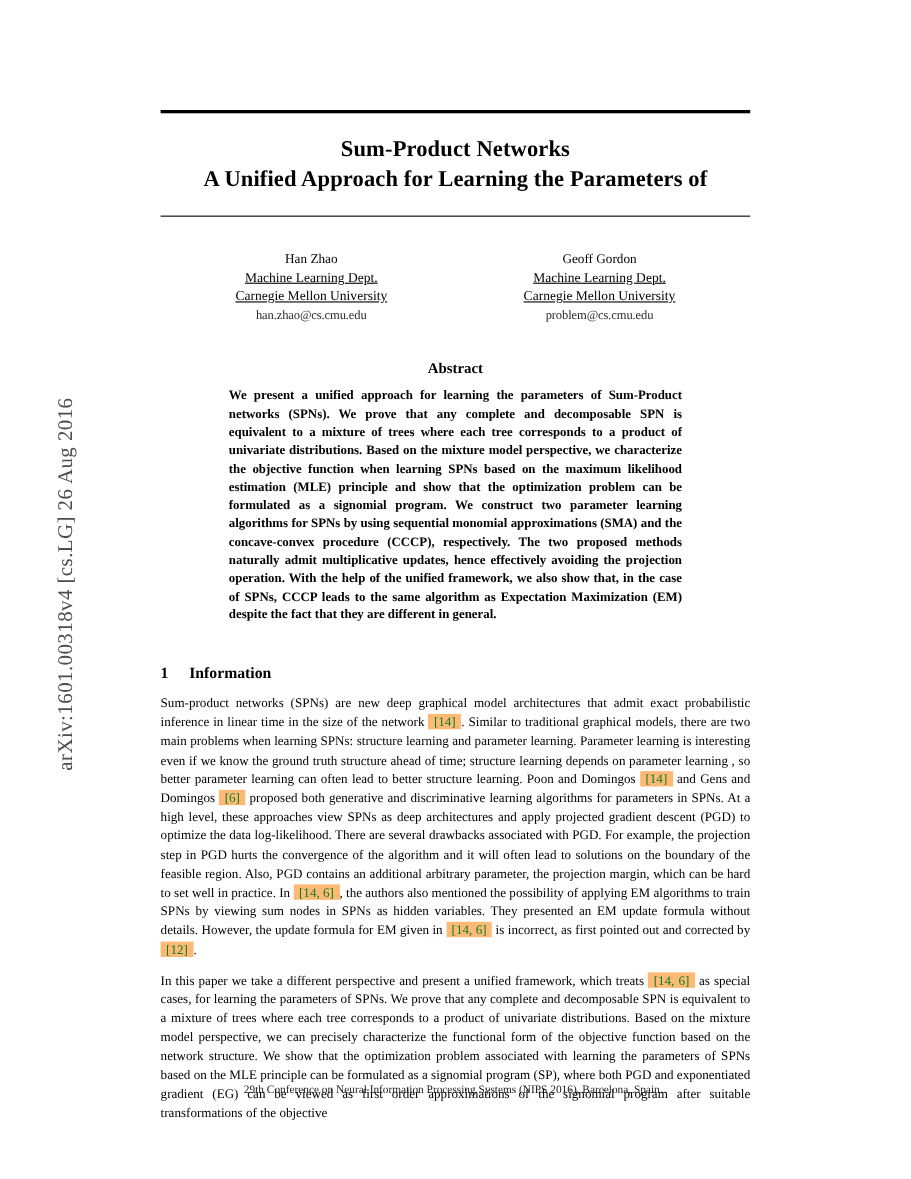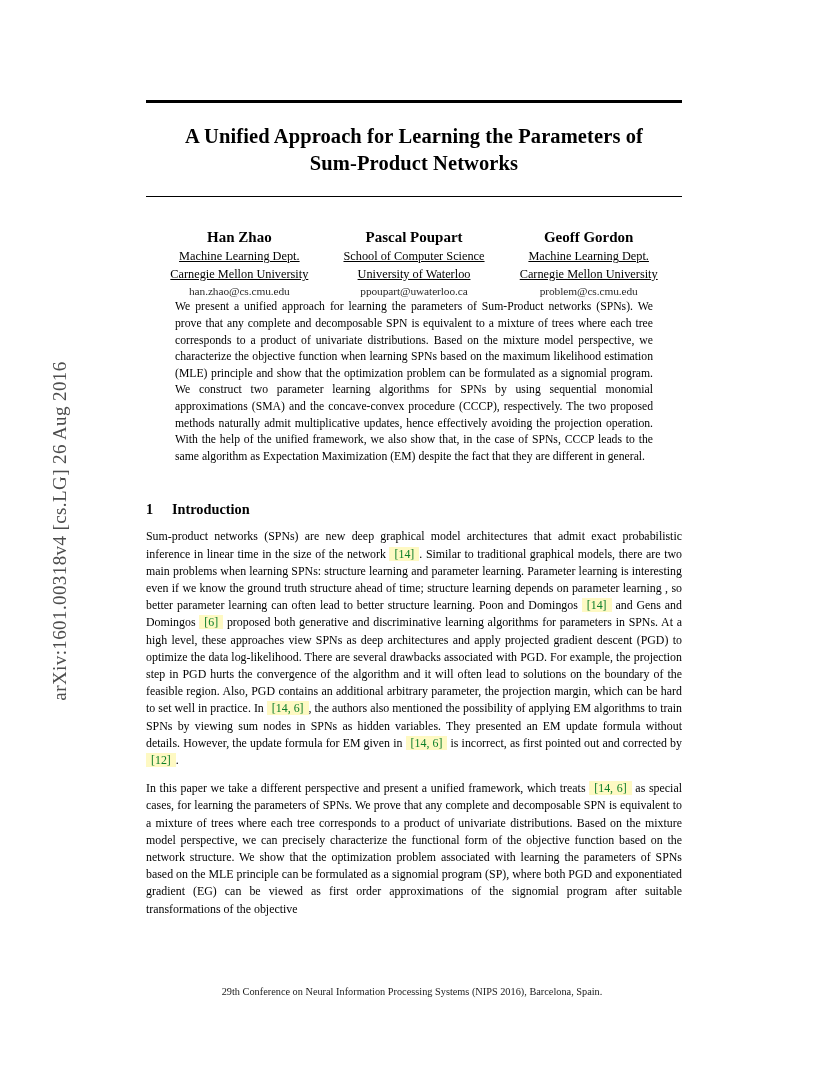--- a/index.html
+++ b/index.html
@@ -67,46 +67,47 @@
     justify-content: space-between;
     margin-top: 30px;
     padding: 0 6px;
   }
   .author {
     flex: 1 1 0;
     text-align: center;
     line-height: 1.42;
   }
   .author .name {
-    font-weight: bold;
-    font-size: 15px;
+    font-weight: normal;
+    font-size: 12px;
   }
   .author .aff {
     font-size: 12.3px;
     text-decoration: underline;
   }
   .author .email {
     font-family: Liberation Serif, serif;
     font-size: 11.4px;
     color: #2a2a2a;
     letter-spacing: -0.1px;
   }
 
   .abstract-head {
     text-align: center;
     font-weight: bold;
     font-size: 13.5px;
     margin: 32px 0 9px 0;
   }
   .abstract-body {
-    margin: 0 29px;
+    margin: 0 62px;
     font-size: 11.7px;
     line-height: 1.42;
     text-align: justify;
     text-justify: inter-word;
+    font-weight: bold;
   }
 
   .section-head {
     font-size: 14.3px;
     font-weight: bold;
     margin: 36px 0 10px 0;
   }
   .section-head .num {
     display: inline-block;
     width: 26px;
@@ -115,21 +116,21 @@
   p.body {
     font-size: 11.9px;
     line-height: 1.445;
     text-align: justify;
     text-justify: inter-word;
     margin: 0 0 11px 0;
   }
 
   .cite {
     color: #0a7d28;
-    background: #fef9c3;
+    background: #fdba74;
     padding: 0 5px;
   }
 
   .footnote {
     position: absolute;
     left: 142px;
     top: 986px;
     width: 540px;
     font-size: 10.3px;
     color: #1a1a1a;
@@ -141,51 +142,46 @@
 
 <div class="page">
 
   <div class="arxiv-stamp">arXiv:1601.00318v4  [cs.LG]  26 Aug 2016</div>
 
   <div class="content">
 
     <div class="rule-top"></div>
 
     <div class="title">
+      <div>Sum-Product Networks</div>
       <div>A Unified Approach for Learning the Parameters of</div>
-      <div>Sum-Product Networks</div>
     </div>
 
     <div class="rule-mid"></div>
 
     <div class="authors">
       <div class="author">
         <div class="name">Han Zhao</div>
         <div class="aff">Machine Learning Dept.</div>
         <div class="aff">Carnegie Mellon University</div>
         <div class="email">han.zhao@cs.cmu.edu</div>
       </div>
       <div class="author">
-        <div class="name">Pascal Poupart</div>
-        <div class="aff">School of Computer Science</div>
-        <div class="aff">University of Waterloo</div>
-        <div class="email">ppoupart@uwaterloo.ca</div>
-      </div>
-      <div class="author">
         <div class="name">Geoff Gordon</div>
         <div class="aff">Machine Learning Dept.</div>
         <div class="aff">Carnegie Mellon University</div>
         <div class="email">problem@cs.cmu.edu</div>
       </div>
     </div>
 
+    <div class="abstract-head">Abstract</div>
     <div class="abstract-body">We present a unified approach for learning the parameters of Sum-Product networks (SPNs). We prove that any complete and decomposable SPN is equivalent to a mixture of trees where each tree corresponds to a product of univariate distributions. Based on the mixture model perspective, we characterize the objective function when learning SPNs based on the maximum likelihood estimation (MLE) principle and show that the optimization problem can be formulated as a signomial program. We construct two parameter learning algorithms for SPNs by using sequential monomial approximations (SMA) and the concave-convex procedure (CCCP), respectively. The two proposed methods naturally admit multiplicative updates, hence effectively avoiding the projection operation. With the help of the unified framework, we also show that, in the case of SPNs, CCCP leads to the same algorithm as Expectation Maximization (EM) despite the fact that they are different in general.</div>
 
     <div class="section-head">
-      <span class="num">1</span><span>Introduction</span>
+      <span class="num">1</span><span>Information</span>
     </div>
 
     <p class="body">Sum-product networks (SPNs) are new deep graphical model architectures that admit exact probabilistic inference in linear time in the size of the network <span class="cite">[14]</span>. Similar to traditional graphical models, there are two main problems when learning SPNs: structure learning and parameter learning. Parameter learning is interesting even if we know the ground truth structure ahead of time; structure learning depends on parameter learning , so better parameter learning can often lead to better structure learning. Poon and Domingos <span class="cite">[14]</span> and Gens and Domingos <span class="cite">[6]</span> proposed both generative and discriminative learning algorithms for parameters in SPNs. At a high level, these approaches view SPNs as deep architectures and apply projected gradient descent (PGD) to optimize the data log-likelihood. There are several drawbacks associated with PGD. For example, the projection step in PGD hurts the convergence of the algorithm and it will often lead to solutions on the boundary of the feasible region. Also, PGD contains an additional arbitrary parameter, the projection margin, which can be hard to set well in practice. In <span class="cite">[14, 6]</span>, the authors also mentioned the possibility of applying EM algorithms to train SPNs by viewing sum nodes in SPNs as hidden variables. They presented an EM update formula without details. However, the update formula for EM given in <span class="cite">[14, 6]</span> is incorrect, as first pointed out and corrected by <span class="cite">[12]</span>.</p>
     <p class="body">In this paper we take a different perspective and present a unified framework, which treats <span class="cite">[14, 6]</span> as special cases, for learning the parameters of SPNs. We prove that any complete and decomposable SPN is equivalent to a mixture of trees where each tree corresponds to a product of univariate distributions. Based on the mixture model perspective, we can precisely characterize the functional form of the objective function based on the network structure. We show that the optimization problem associated with learning the parameters of SPNs based on the MLE principle can be formulated as a signomial program (SP), where both PGD and exponentiated gradient (EG) can be viewed as first order approximations of the signomial program after suitable transformations of the objective</p>
 
   </div>
 
   <div class="footnote">29th Conference on Neural Information Processing Systems (NIPS 2016), Barcelona, Spain.</div>
 
 </div>

